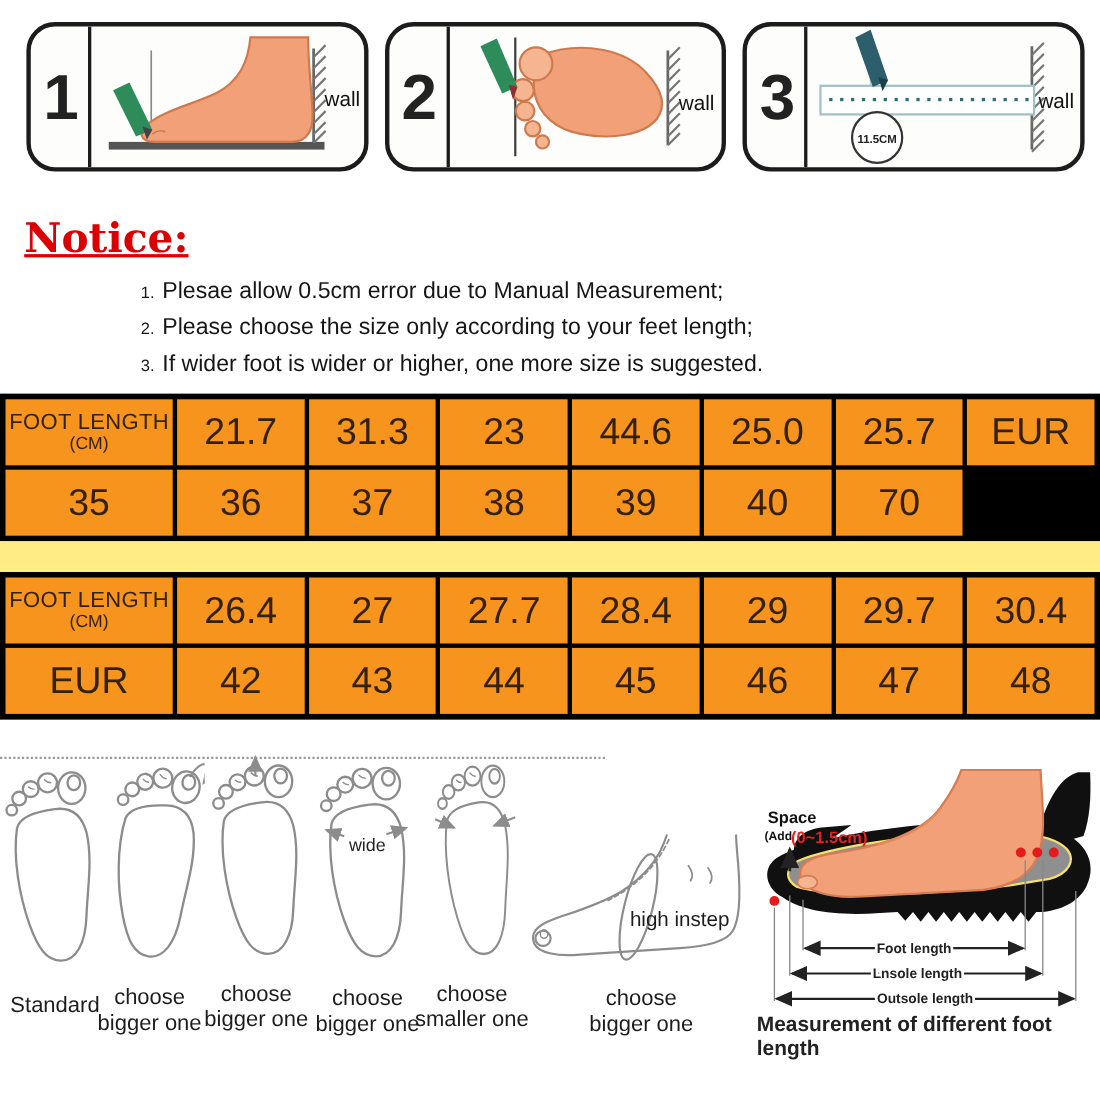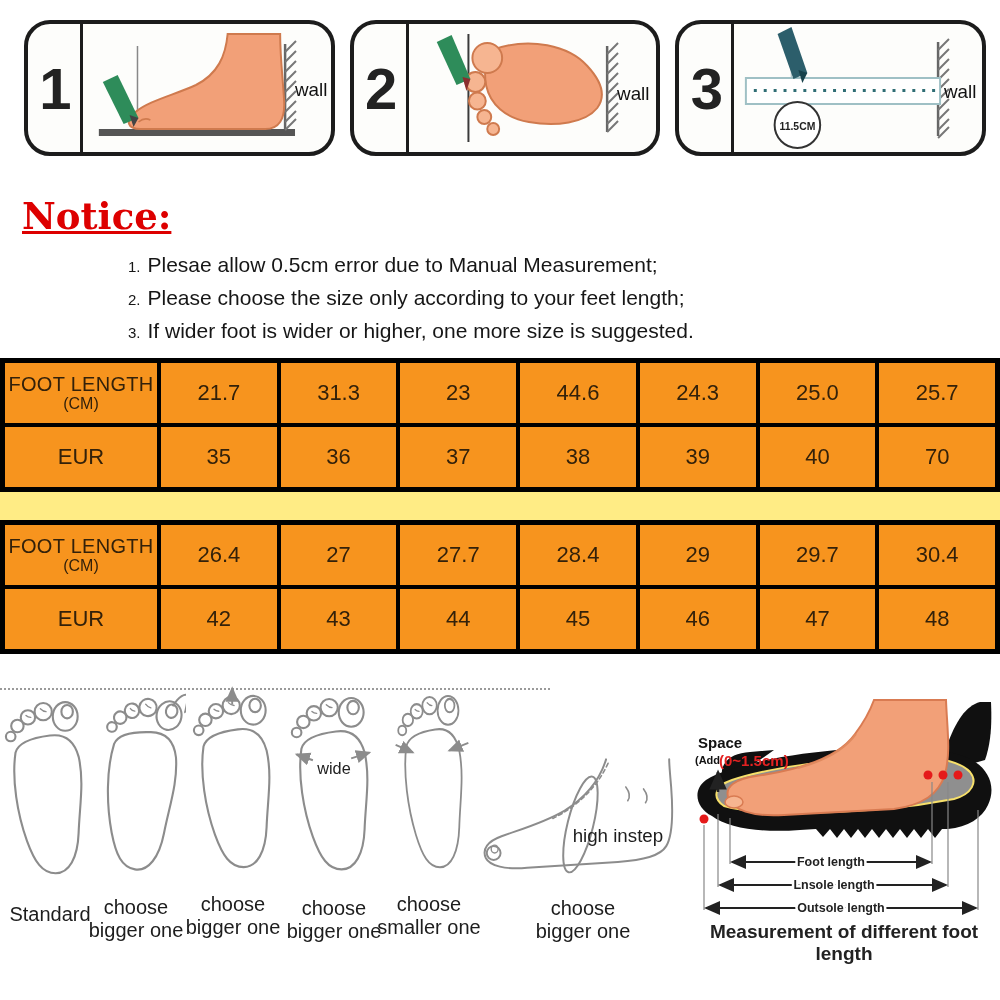--- a/index.html
+++ b/index.html
@@ -23,29 +23,29 @@
   .notice-num{font-size:15px;margin-right:7px;}
 
   
   .size-table{position:absolute;left:0;width:1000px;height:134px;background:#000;
               border:5px solid #000;box-sizing:border-box;display:grid;
               grid-template-columns:152px repeat(7,1fr);grid-auto-rows:1fr;gap:4px;}
   .cell{background:var(--table-orange,#F7941E);display:flex;align-items:center;justify-content:center;color:#33210a;}
   .cell.hdr{flex-direction:column;line-height:1.08;text-align:center;}
   .hdr-main{font-size:20px;letter-spacing:.3px;}
   .hdr-sub{font-size:16px;}
-  .cell.num,.cell.eur{font-size:22px;}
+  .cell.num,.cell.eur{font-size:34px;}
   .yellow-band{position:absolute;left:0;top:492px;width:1000px;height:28px;background:var(--divider-yellow,#FFEC85);}
   #table1{top:358px;} #table2{top:520px;}
 
   
   .dotted-line{position:absolute;left:0;top:688px;width:550px;border-top:2px dotted #9a9a9a;}
   .fp{position:absolute;}
   .fp-label{position:absolute;font-size:20px;color:#1d1d1d;text-align:center;line-height:1.15;}
-  .caption{position:absolute;left:688px;top:921px;width:312px;text-align:center;
+  .caption{position:absolute;left:688px;top:921px;width:312px;
            font-weight:bold;font-size:19px;color:#222;}
 </style>
 </head>
 <body>
 
 <div class="canvas">
 
   <svg width="0" height="0" style="position:absolute" aria-hidden="true">
     <defs>
       <marker id="arrk" markerWidth="9" markerHeight="8" refX="7" refY="3.5" orient="auto-start-reverse">
@@ -162,21 +162,20 @@
 
   <div class="size-table" id="table1">
     <div class="cell hdr">
       <span class="hdr-main">FOOT LENGTH</span>
       <span class="hdr-sub">(CM)</span>
     </div>
     <div class="cell num">21.7</div>
     <div class="cell num">31.3</div>
     <div class="cell num">23</div>
     <div class="cell num">44.6</div>
-    <div class="cell num">24.3</div>
     <div class="cell num">25.0</div>
     <div class="cell num">25.7</div>
     <div class="cell eur">EUR</div>
     <div class="cell num">35</div>
     <div class="cell num">36</div>
     <div class="cell num">37</div>
     <div class="cell num">38</div>
     <div class="cell num">39</div>
     <div class="cell num">40</div>
     <div class="cell num">70</div>

